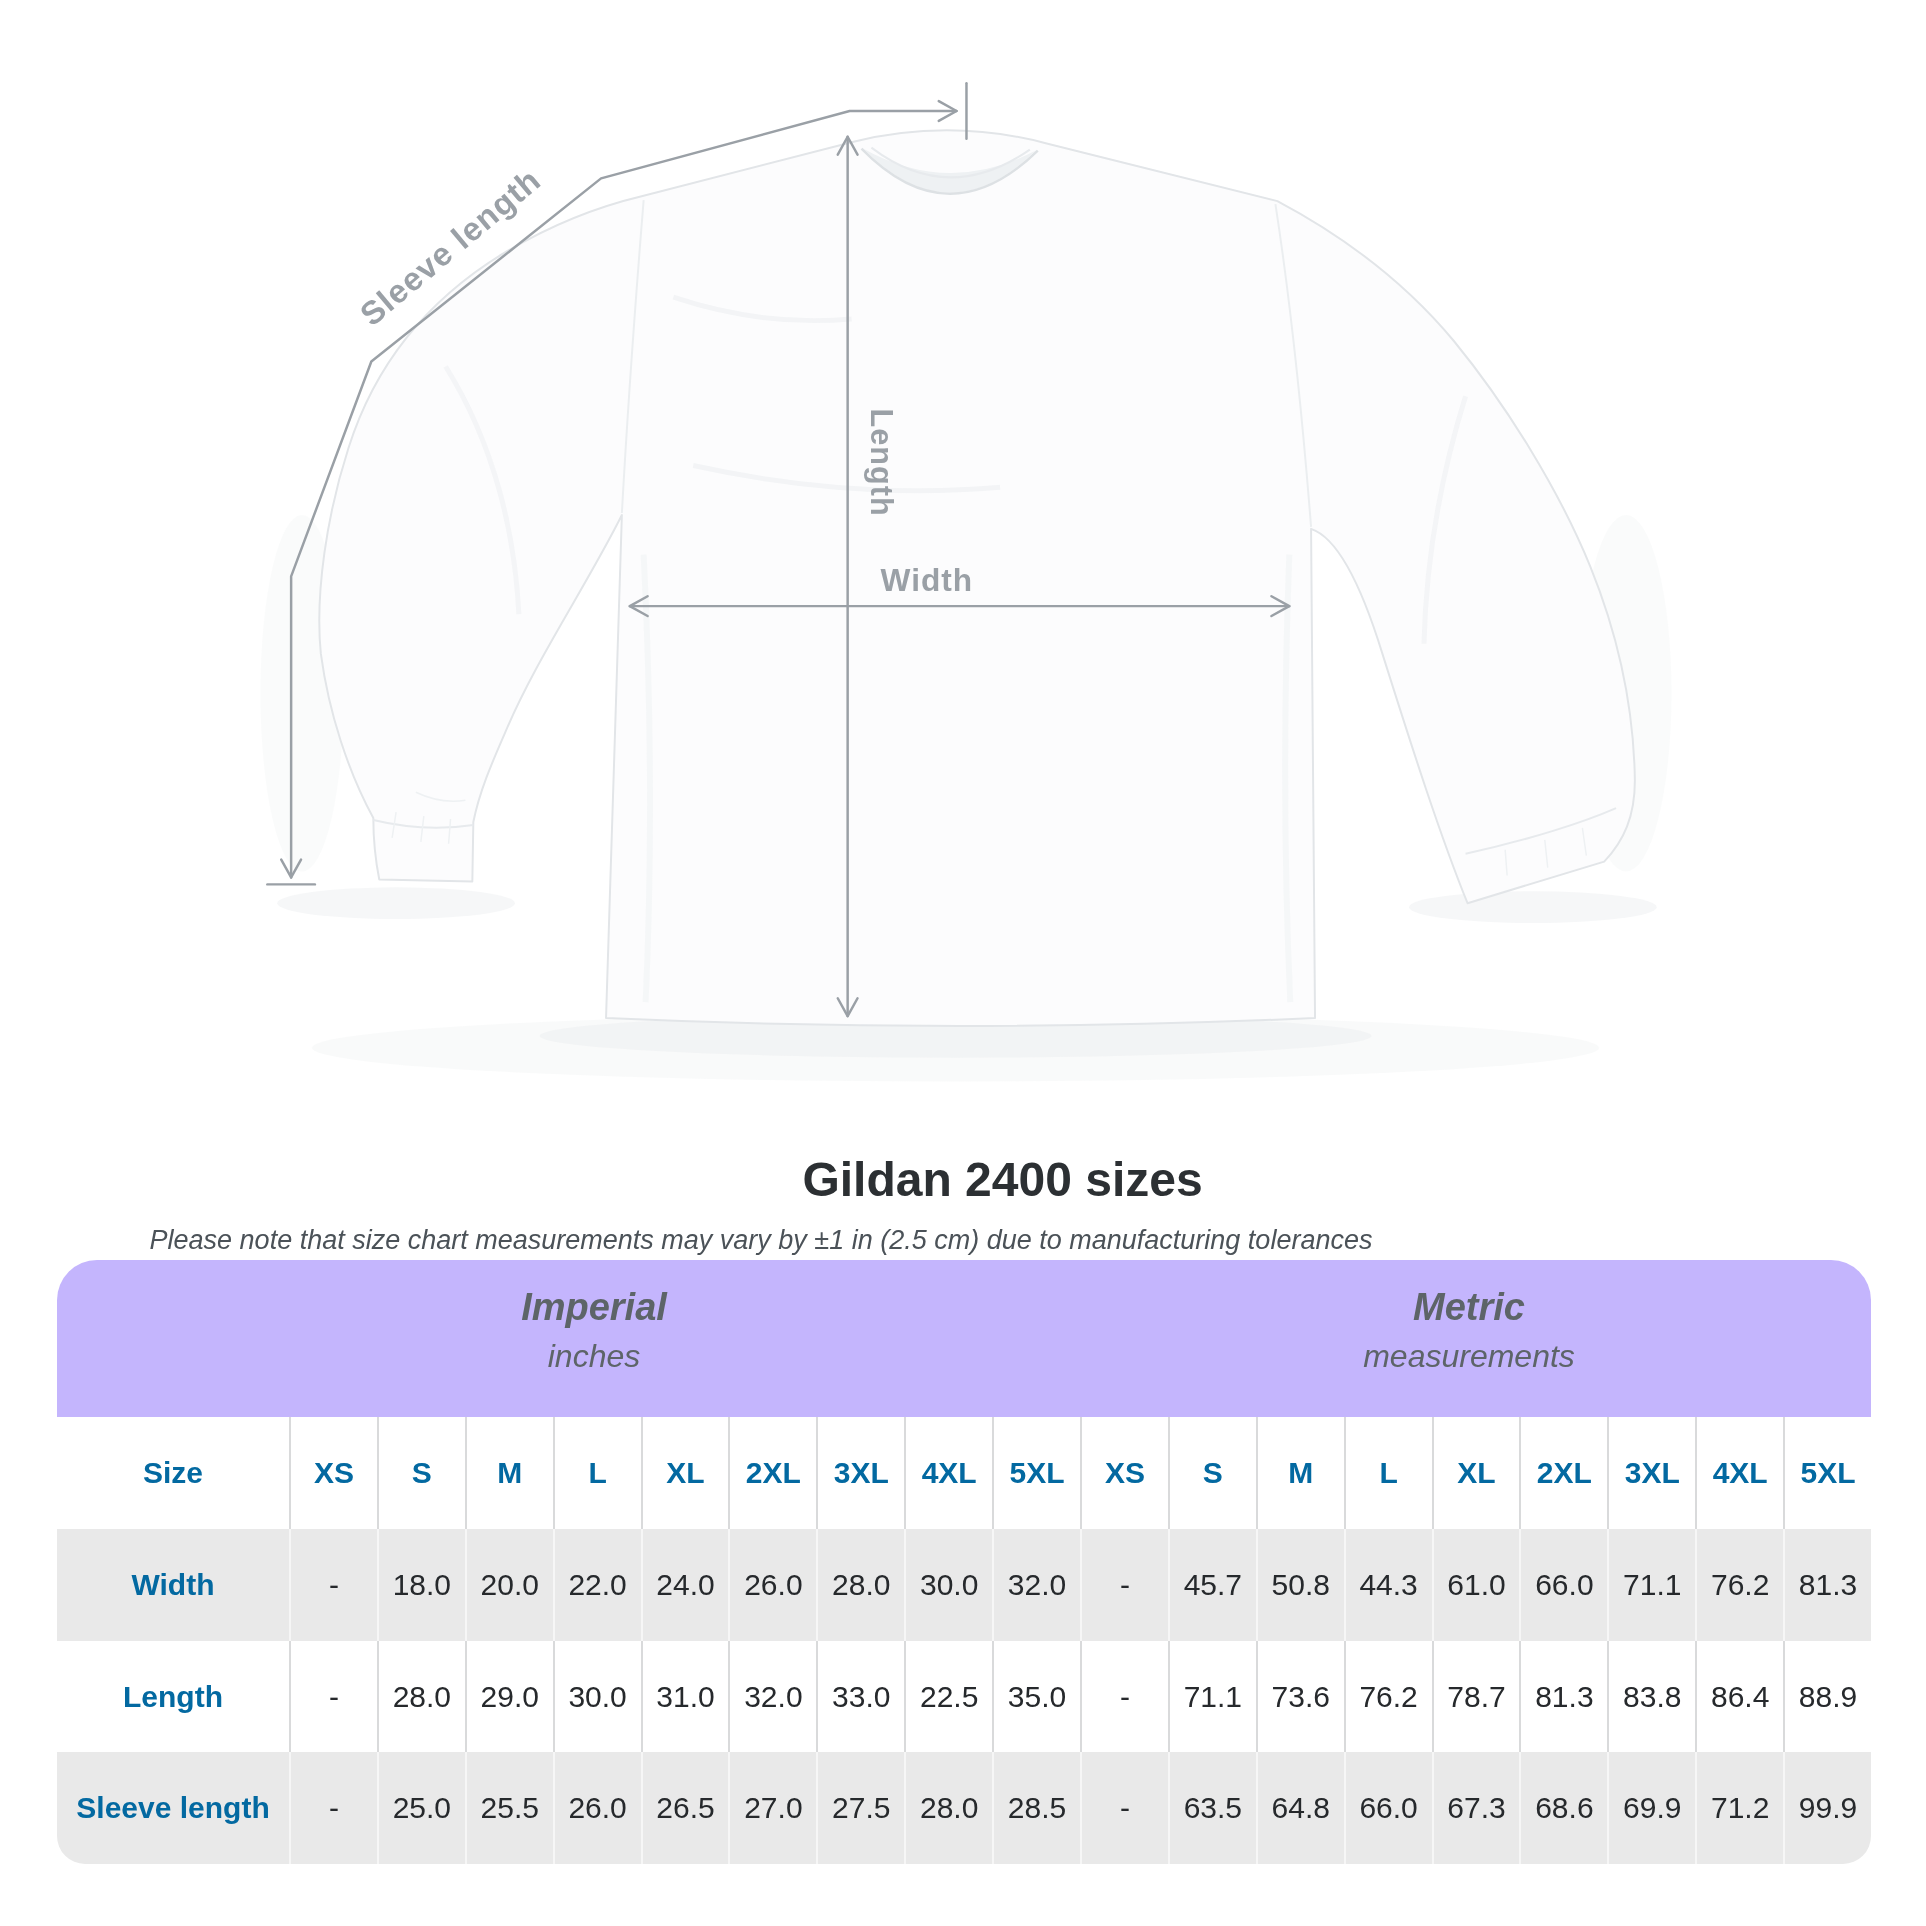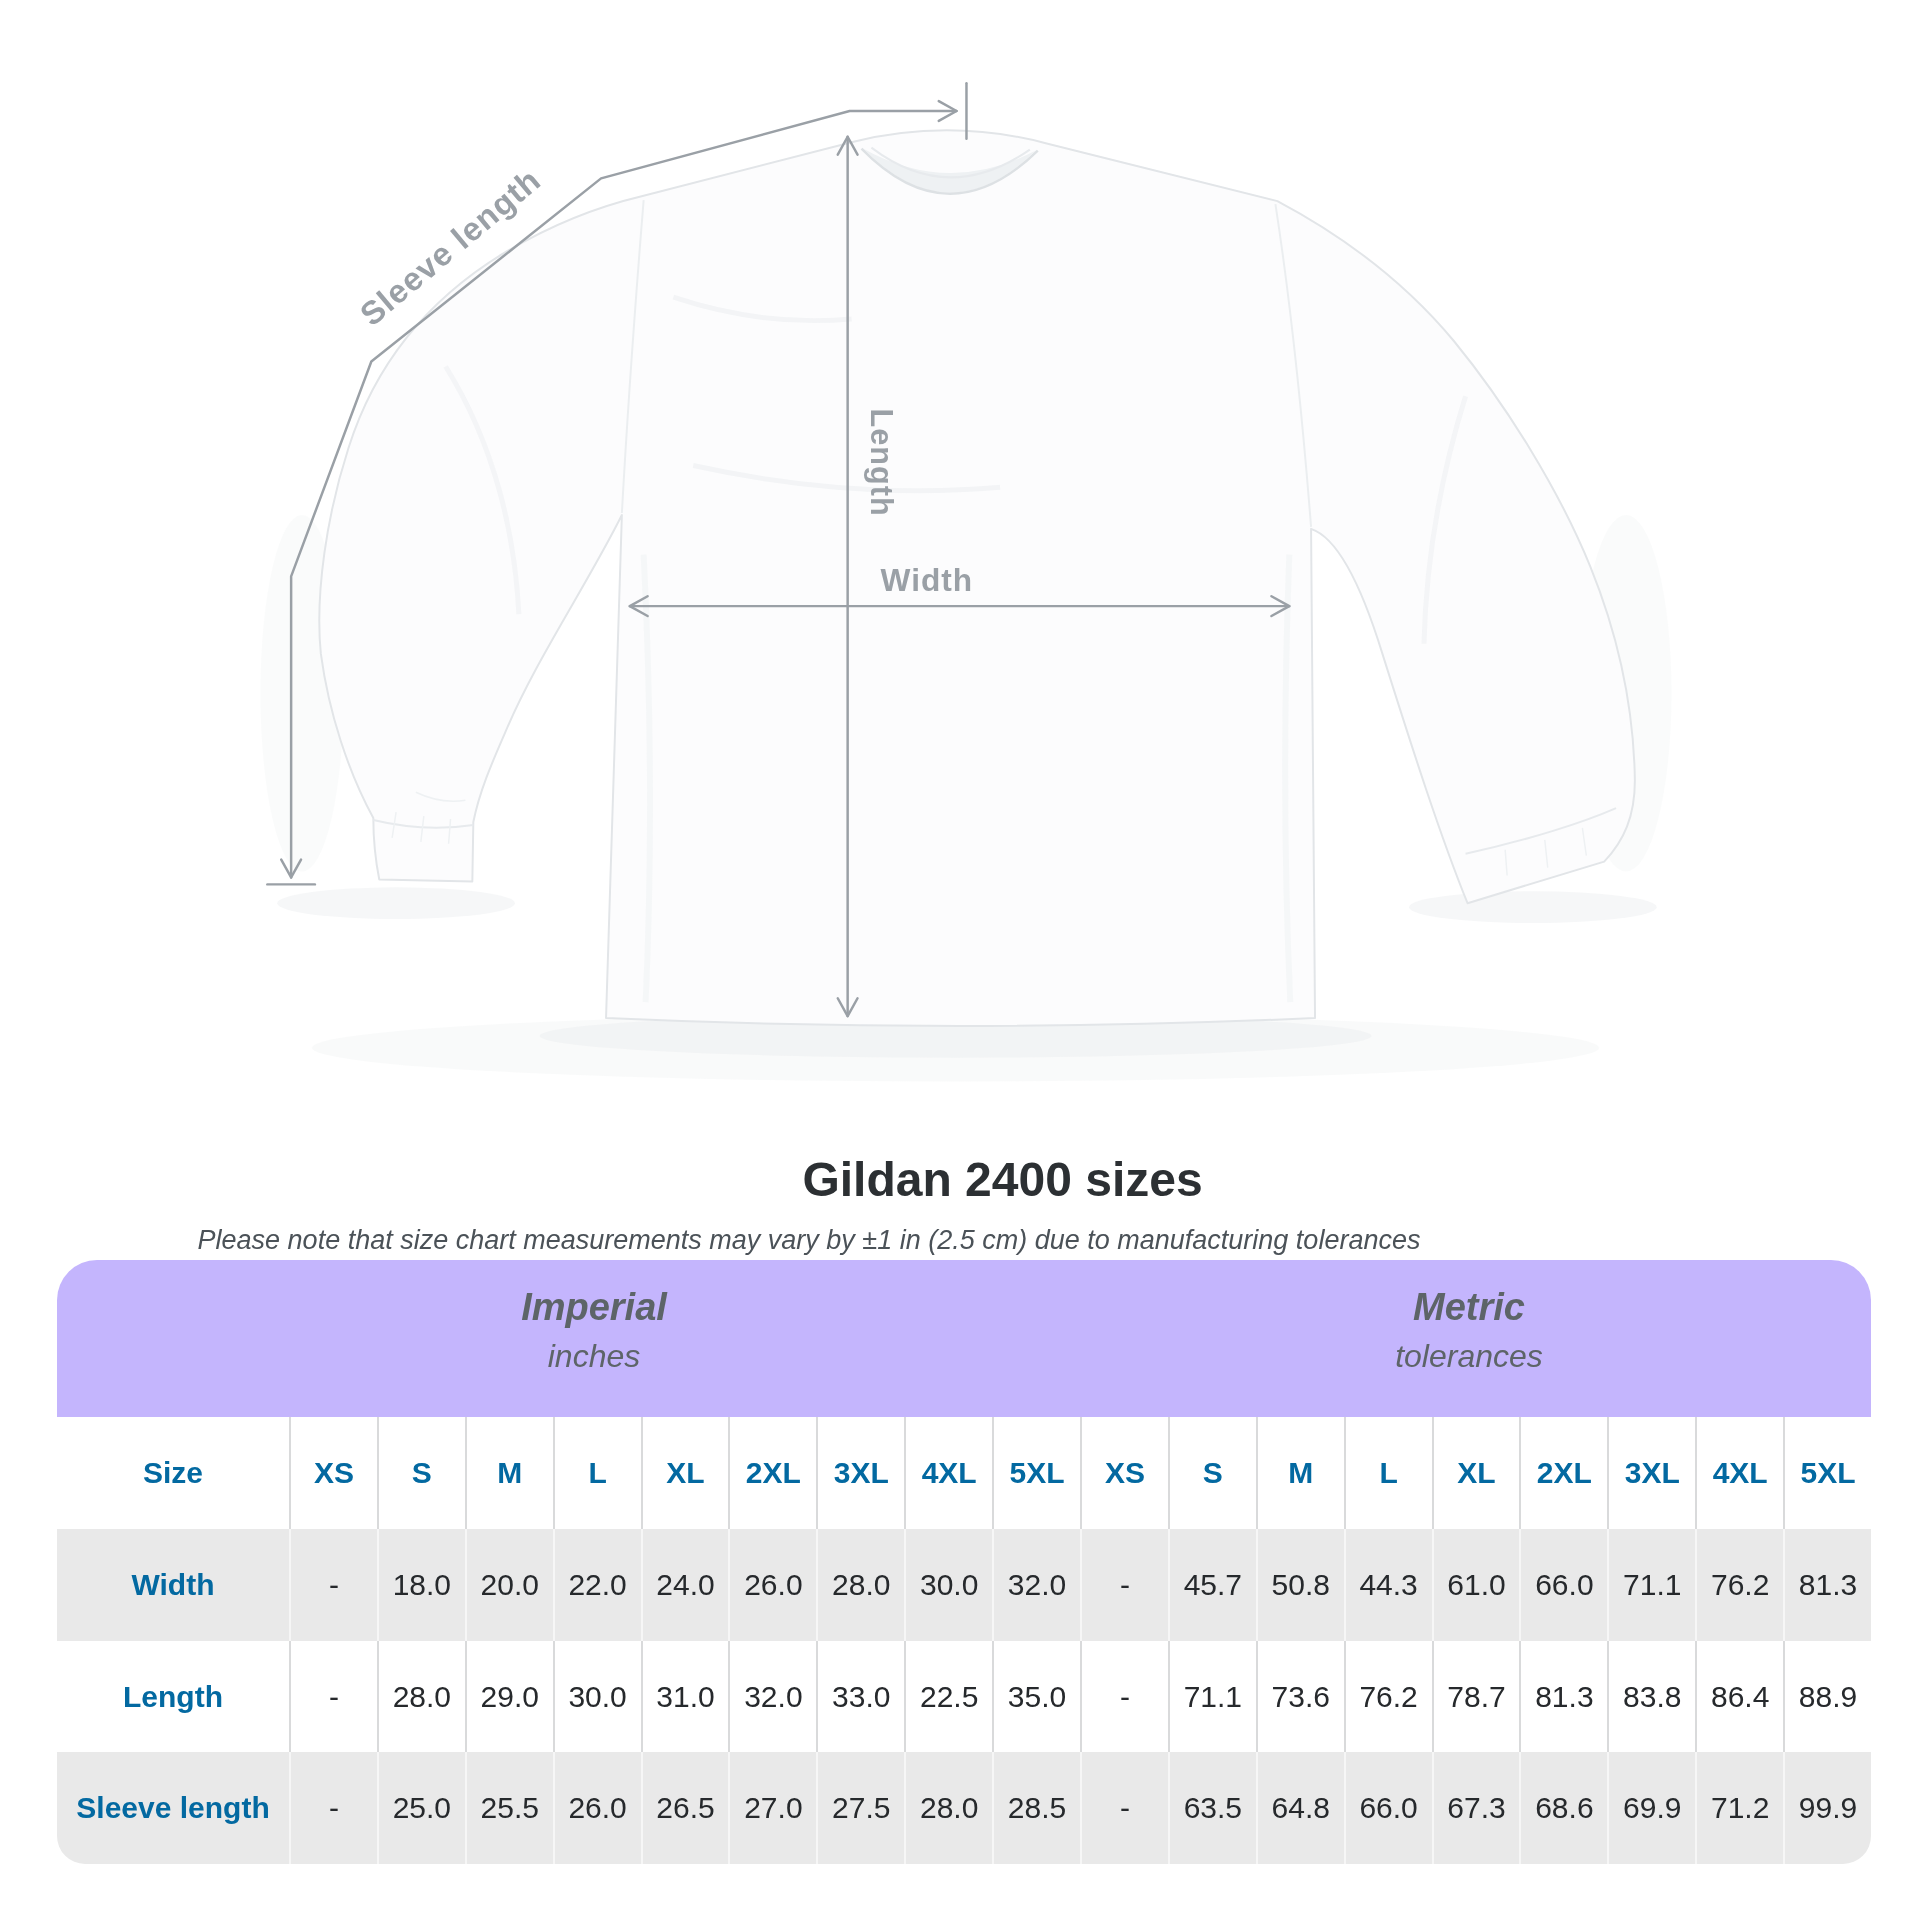--- a/index.html
+++ b/index.html
@@ -6,21 +6,21 @@
   #page{position:relative;width:1927px;height:1927px;background:#ffffff;overflow:hidden;
         font-family:"Liberation Sans", sans-serif;}
   
   #diagram{position:absolute;left:0;top:0;width:1927px;height:1238px;}
   .ann-label{fill:#9aa0a6;font-family:"Liberation Sans",sans-serif;font-weight:bold;
              letter-spacing:1px;}
   
   #title{position:absolute;left:0;top:1151px;width:1927px;text-align:center;
          font-size:48px;font-weight:bold;color:#2c3033;line-height:57px;padding-left:39px;}
   #subtitle{position:absolute;left:0;top:1219px;width:1522px;text-align:center;
-            font-size:27px;font-style:italic;color:#4b5258;line-height:42px;padding-left:48px;}
+            font-size:27px;font-style:italic;color:#4b5258;line-height:42px;}
   
   #sizetable{position:absolute;left:57px;top:1260px;width:1814px;}
   .band{position:relative;height:157px;background:#c4b5fd;border-radius:40px 40px 0 0;}
   .unit-group{position:absolute;top:24px;transform:translateX(-50%);text-align:center;}
   .unit-group .u-label{font-size:38px;font-weight:bold;font-style:italic;color:#5d6468;line-height:46px;}
   .unit-group .u-sub{font-size:32px;font-style:italic;color:#5d6468;line-height:40px;margin-top:6px;}
   #ug-imperial{left:537px;} #ug-metric{left:1401px;margin-left:11px;}
   .trow{display:grid;grid-template-columns:232px repeat(18,1fr);}
   .trow.h113{height:112px;} .trow.h112{height:111px;}
   .trow.gray{background:#e9e9e9;}
@@ -127,21 +127,21 @@
 
 <div id="sizetable">
 
   <div class="band">
     <div class="unit-group" id="ug-imperial">
       <div class="u-label">Imperial</div>
       <div class="u-sub">inches</div>
     </div>
     <div class="unit-group" id="ug-metric">
       <div class="u-label">Metric</div>
-      <div class="u-sub">tolerances</div>
+      <div class="u-sub">measurements</div>
     </div>
   </div>
 
   <div class="trow h113">
     <div class="cell hdr">Size</div>
     <div class="cell hdr sep">XS</div>
     <div class="cell hdr sep">S</div>
     <div class="cell hdr sep">M</div>
     <div class="cell hdr sep">L</div>
     <div class="cell hdr sep">XL</div>

